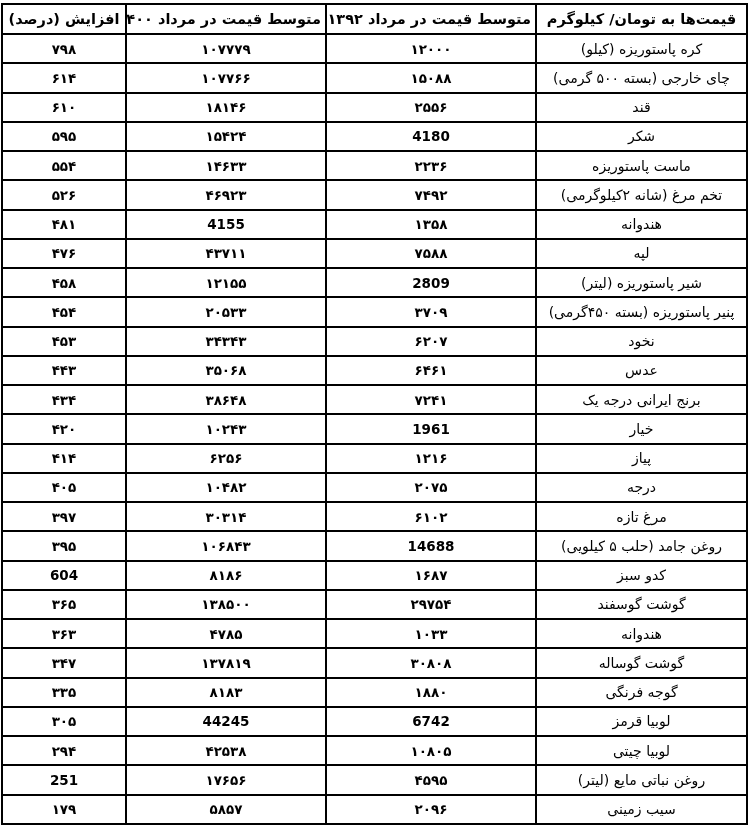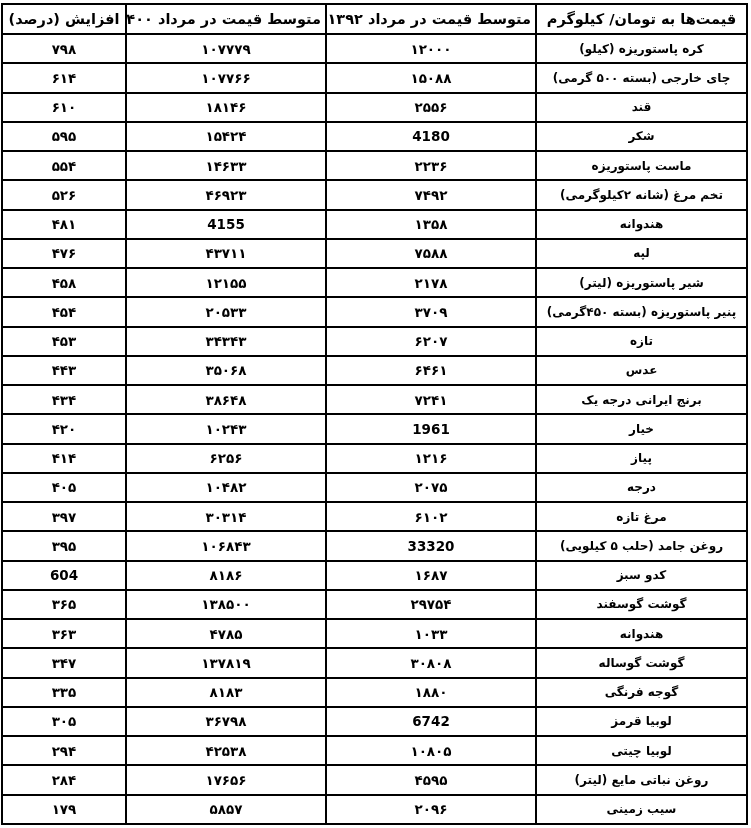--- a/index.html
+++ b/index.html
@@ -38,22 +38,22 @@
 
   thead th {
     font-weight: bold;
     font-size: 14.5px;
     height: 30px;
   }
   tbody td {
     height: 29px;
   }
   td.item-cell {
-    font-weight: bold;
-    font-size: 12px;
+    font-weight: normal;
+    font-size: 14px;
     margin-top: 45px;
   }
   td.num-cell {
     font-weight: bold;
     font-size: 13.5px;
     direction: ltr;
   }
 </style>
 </head>
 <body>
@@ -118,32 +118,32 @@
     <td class="num-cell">۴۸۱</td>
   </tr>
         <tr>
     <td class="item-cell">لپه</td>
     <td class="num-cell">۷۵۸۸</td>
     <td class="num-cell">۴۳۷۱۱</td>
     <td class="num-cell">۴۷۶</td>
   </tr>
         <tr>
     <td class="item-cell">شیر پاستوریزه (لیتر)</td>
-    <td class="num-cell">۲۱۷۸</td>
+    <td class="num-cell">2809</td>
     <td class="num-cell">۱۲۱۵۵</td>
     <td class="num-cell">۴۵۸</td>
   </tr>
         <tr>
     <td class="item-cell">پنیر پاستوریزه (بسته ۴۵۰گرمی)</td>
     <td class="num-cell">۳۷۰۹</td>
     <td class="num-cell">۲۰۵۳۳</td>
     <td class="num-cell">۴۵۴</td>
   </tr>
         <tr>
-    <td class="item-cell">تازه</td>
+    <td class="item-cell">نخود</td>
     <td class="num-cell">۶۲۰۷</td>
     <td class="num-cell">۳۴۳۴۳</td>
     <td class="num-cell">۴۵۳</td>
   </tr>
         <tr>
     <td class="item-cell">عدس</td>
     <td class="num-cell">۶۴۶۱</td>
     <td class="num-cell">۳۵۰۶۸</td>
     <td class="num-cell">۴۴۳</td>
   </tr>
@@ -172,21 +172,21 @@
     <td class="num-cell">۴۰۵</td>
   </tr>
         <tr>
     <td class="item-cell">مرغ تازه</td>
     <td class="num-cell">۶۱۰۲</td>
     <td class="num-cell">۳۰۳۱۴</td>
     <td class="num-cell">۳۹۷</td>
   </tr>
         <tr>
     <td class="item-cell">روغن جامد (حلب ۵ کیلویی)</td>
-    <td class="num-cell">33320</td>
+    <td class="num-cell">14688</td>
     <td class="num-cell">۱۰۶۸۴۳</td>
     <td class="num-cell">۳۹۵</td>
   </tr>
         <tr>
     <td class="item-cell">کدو سبز</td>
     <td class="num-cell">۱۶۸۷</td>
     <td class="num-cell">۸۱۸۶</td>
     <td class="num-cell">604</td>
   </tr>
         <tr>
@@ -209,34 +209,34 @@
   </tr>
         <tr>
     <td class="item-cell">گوجه فرنگی</td>
     <td class="num-cell">۱۸۸۰</td>
     <td class="num-cell">۸۱۸۳</td>
     <td class="num-cell">۳۳۵</td>
   </tr>
         <tr>
     <td class="item-cell">لوبیا قرمز</td>
     <td class="num-cell">6742</td>
-    <td class="num-cell">۳۶۷۹۸</td>
+    <td class="num-cell">44245</td>
     <td class="num-cell">۳۰۵</td>
   </tr>
         <tr>
     <td class="item-cell">لوبیا چیتی</td>
     <td class="num-cell">۱۰۸۰۵</td>
     <td class="num-cell">۴۲۵۳۸</td>
     <td class="num-cell">۲۹۴</td>
   </tr>
         <tr>
     <td class="item-cell">روغن نباتی مایع (لیتر)</td>
     <td class="num-cell">۴۵۹۵</td>
     <td class="num-cell">۱۷۶۵۶</td>
-    <td class="num-cell">۲۸۴</td>
+    <td class="num-cell">251</td>
   </tr>
         <tr>
     <td class="item-cell">سیب زمینی</td>
     <td class="num-cell">۲۰۹۶</td>
     <td class="num-cell">۵۸۵۷</td>
     <td class="num-cell">۱۷۹</td>
   </tr>
       </tbody>
   </table>
 </div>

